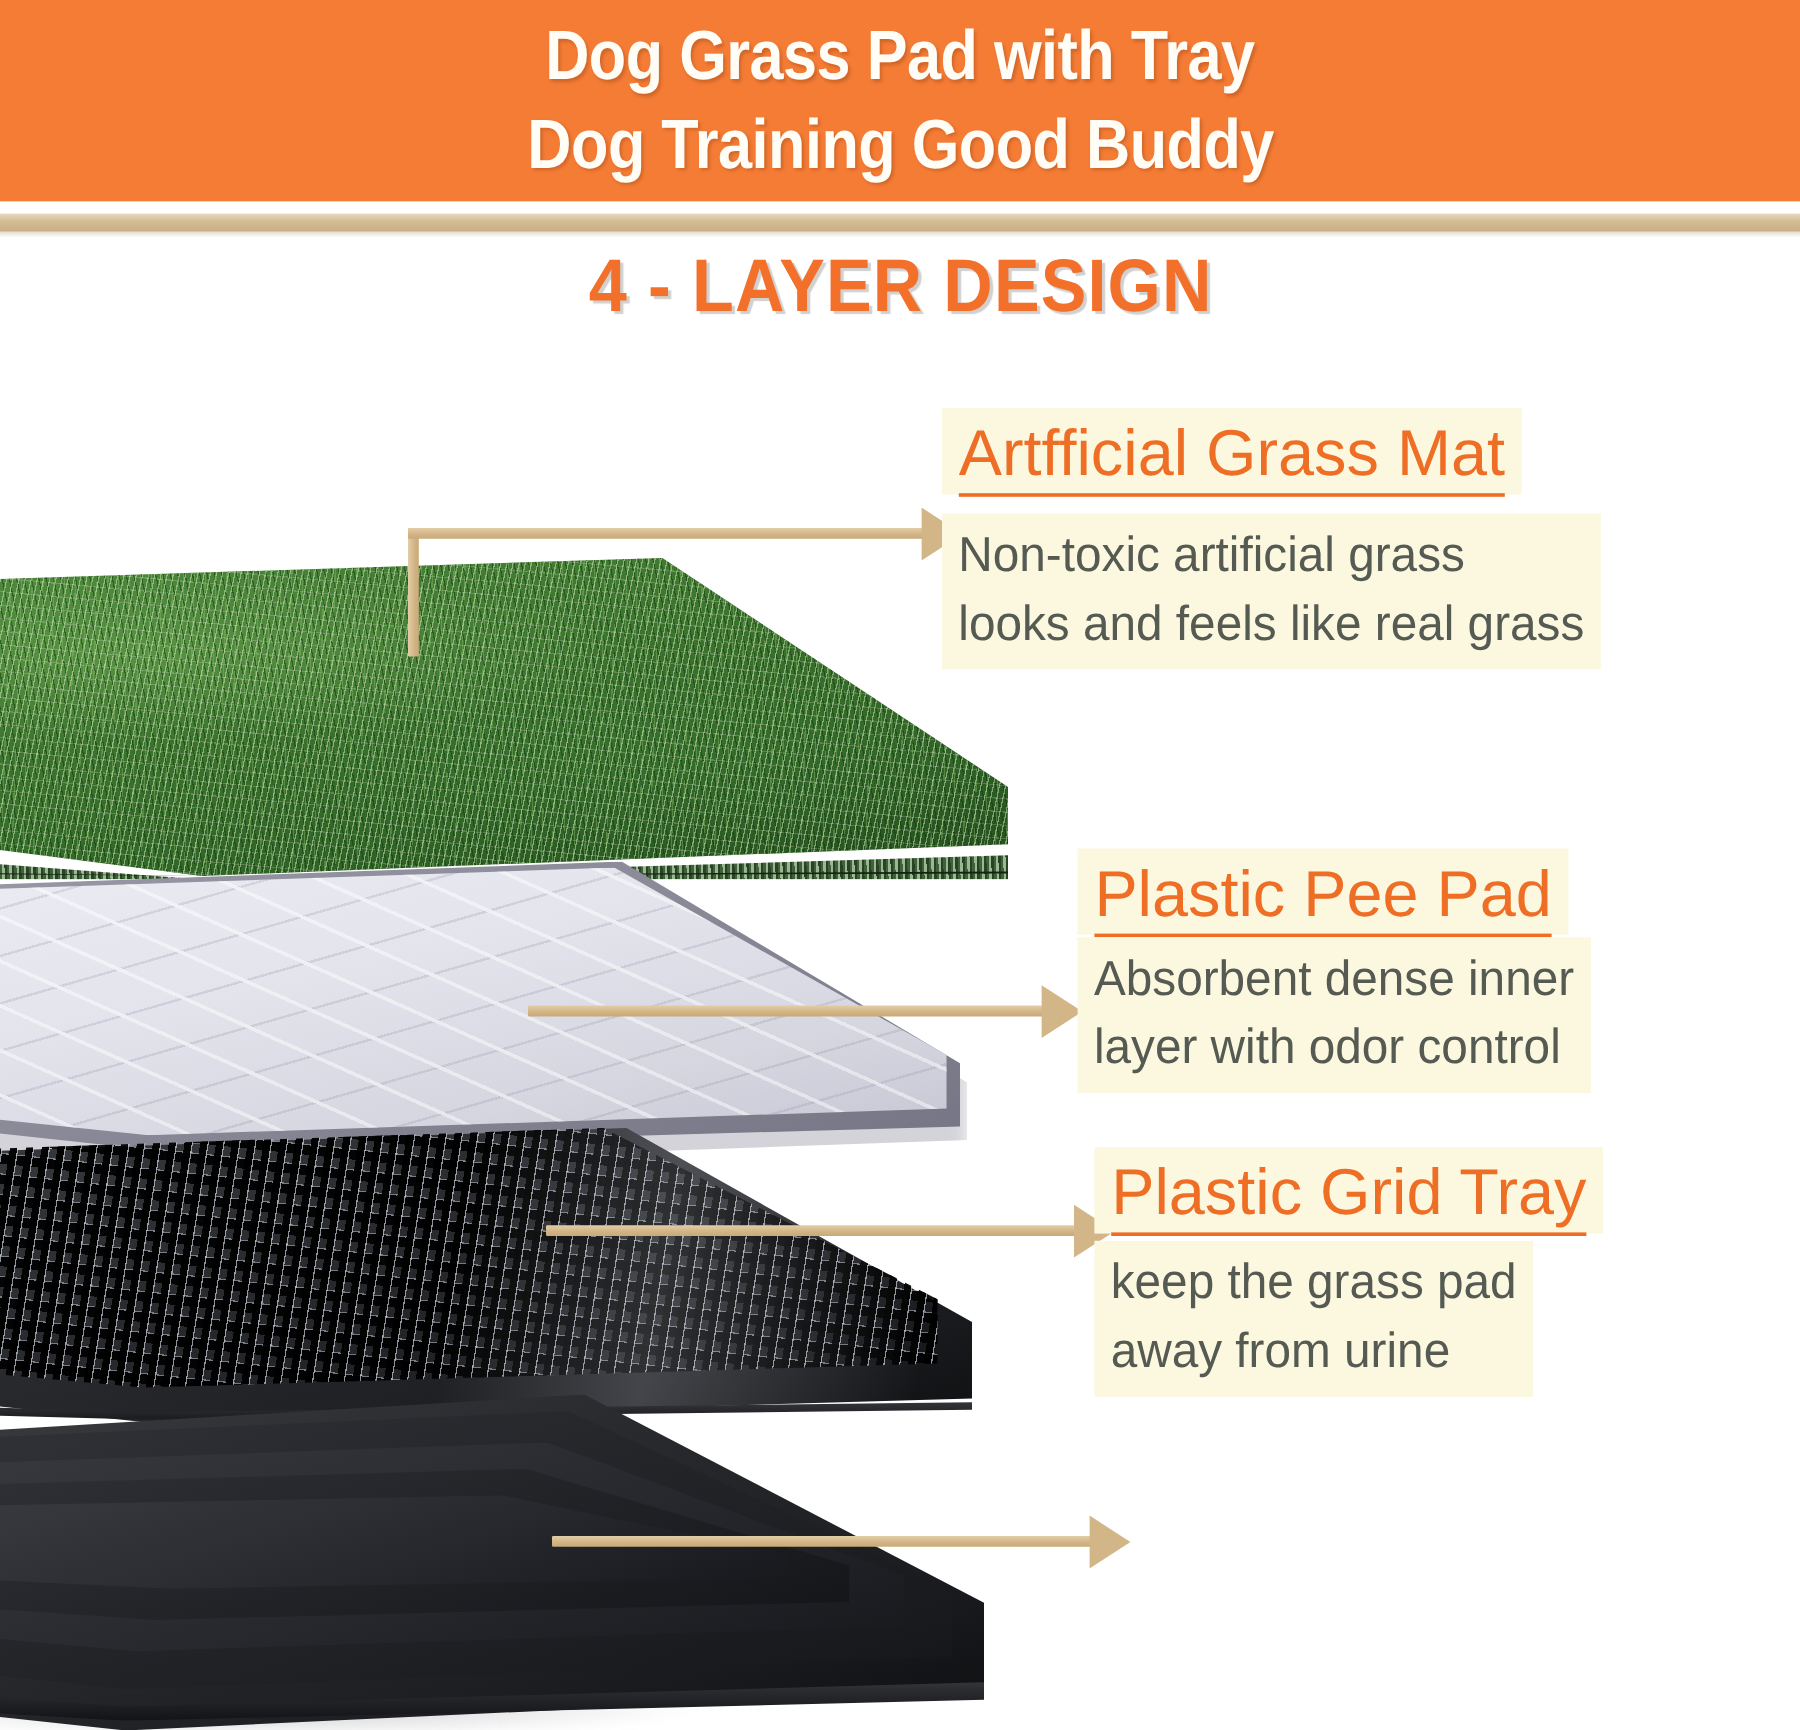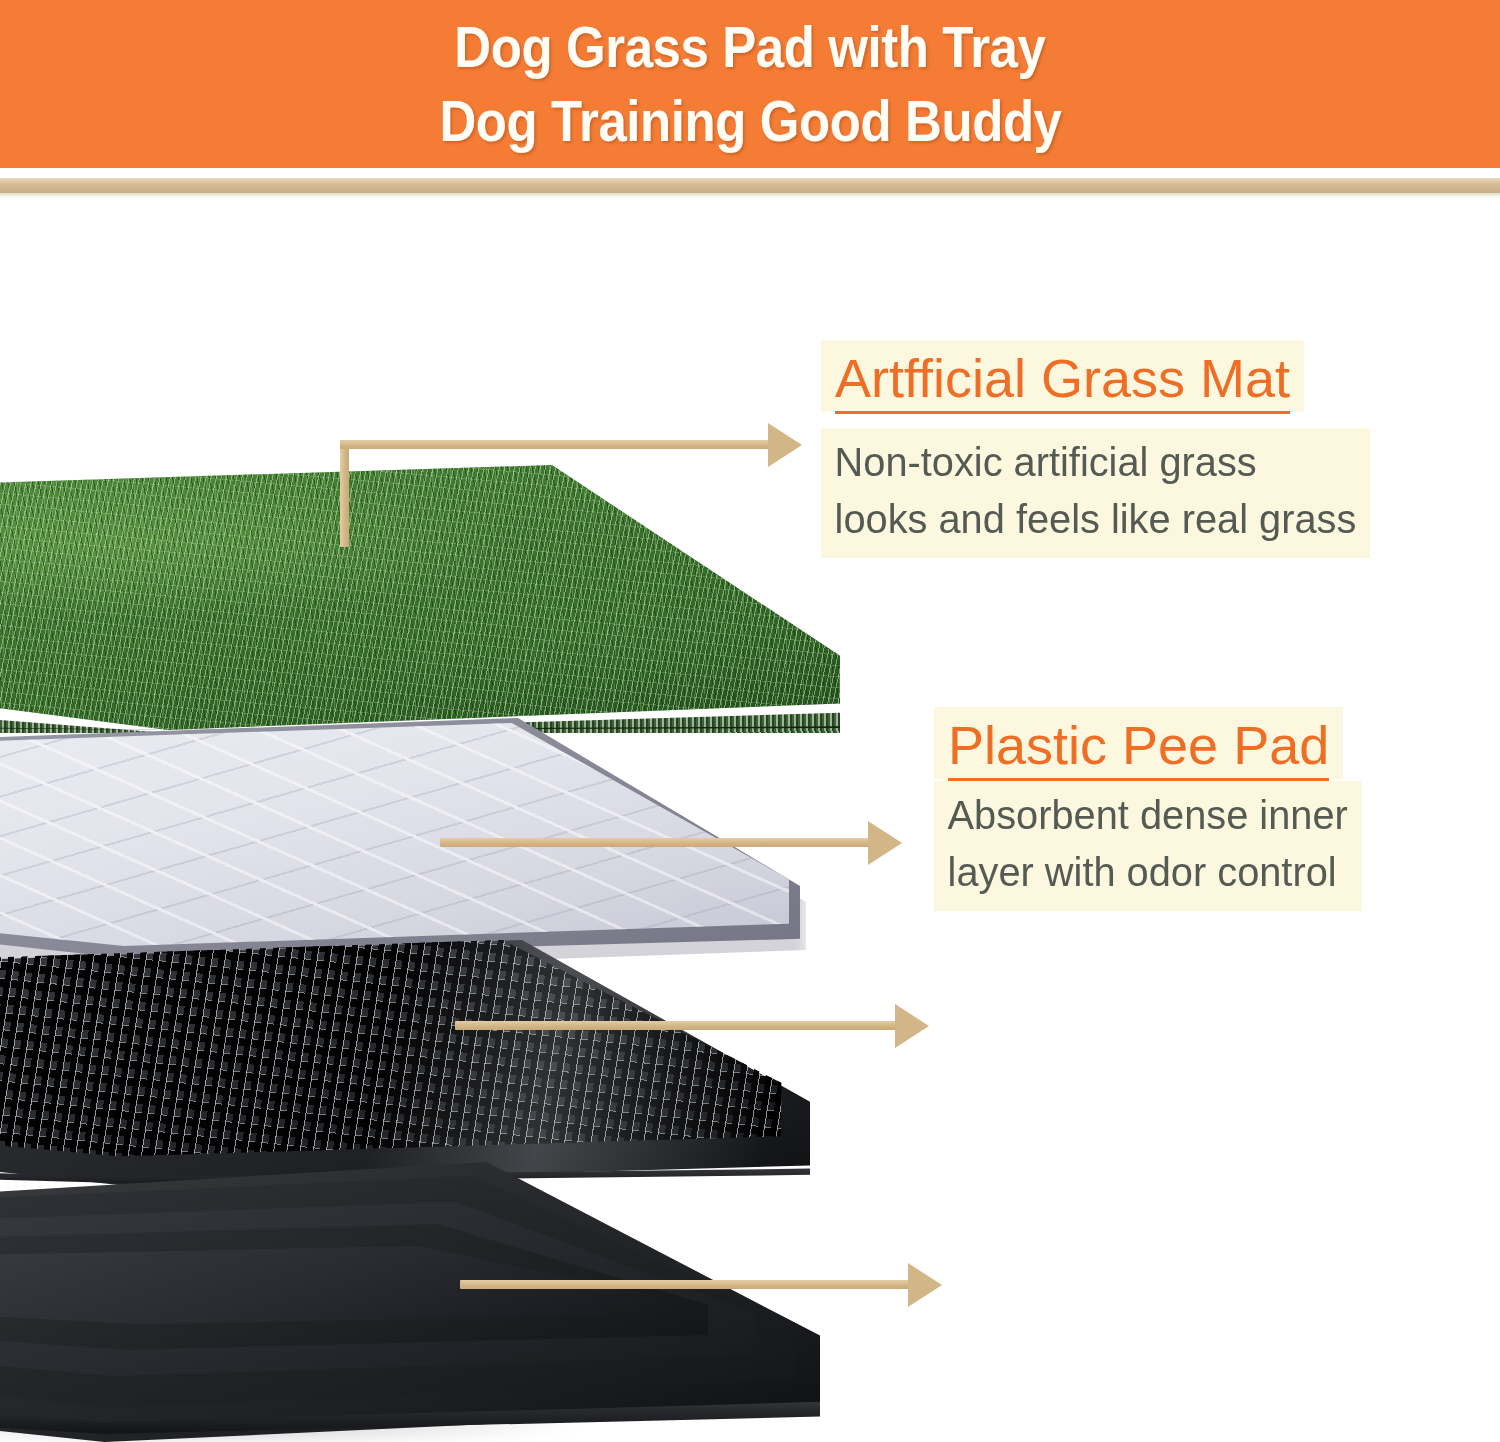--- a/index.html
+++ b/index.html
@@ -254,21 +254,20 @@
     position: absolute;
     width: 0; height: 0;
     border-top: 22px solid transparent;
     border-bottom: 22px solid transparent;
     border-left: 34px solid #D3B687;
   }
 
   
   .label {
     position: absolute;
-    margin-left: 36px;
   }
   .label-title {
     display: inline-block;
     background: #FCF8DF;
     color: #EE6E26;
     font-family: "Liberation Sans", sans-serif;
     font-weight: normal;
     font-size: 54px;
     line-height: 64px;
     padding: 6px 14px 2px 14px;
@@ -304,20 +303,23 @@
 <div id="page">
 
   <div class="banner">
     <div class="banner-line">Dog Grass Pad with Tray</div>
     <div class="banner-line">Dog Training Good Buddy</div>
   </div>
   <div class="divider-gap"></div>
   <div class="divider-tan"></div>
   <div class="divider-tan-sh"></div>
 
+  <div class="section-title">
+    <span>4 - LAYER DESIGN</span>
+  </div>
 
   <div class="stage">
 
     <div class="grass-wrap">
       <div class="grass-body"></div>
       <div class="grass-tex"></div>
       <div class="grass-front-fuzz"></div>
       <div class="grass-base-edge"></div>
     </div>
 
@@ -379,15 +381,22 @@
   </div>
 
   <div class="label" id="label-2">
     <div class="label-title">
       <u>Plastic Pee Pad</u>
     </div>
     <div class="label-body">Absorbent dense inner
 layer with odor control</div>
   </div>
 
+  <div class="label" id="label-3">
+    <div class="label-title">
+      <u>Plastic Grid Tray</u>
+    </div>
+    <div class="label-body">keep the grass pad
+away from urine</div>
+  </div>
 
 
 </div>
 
 </body></html>

